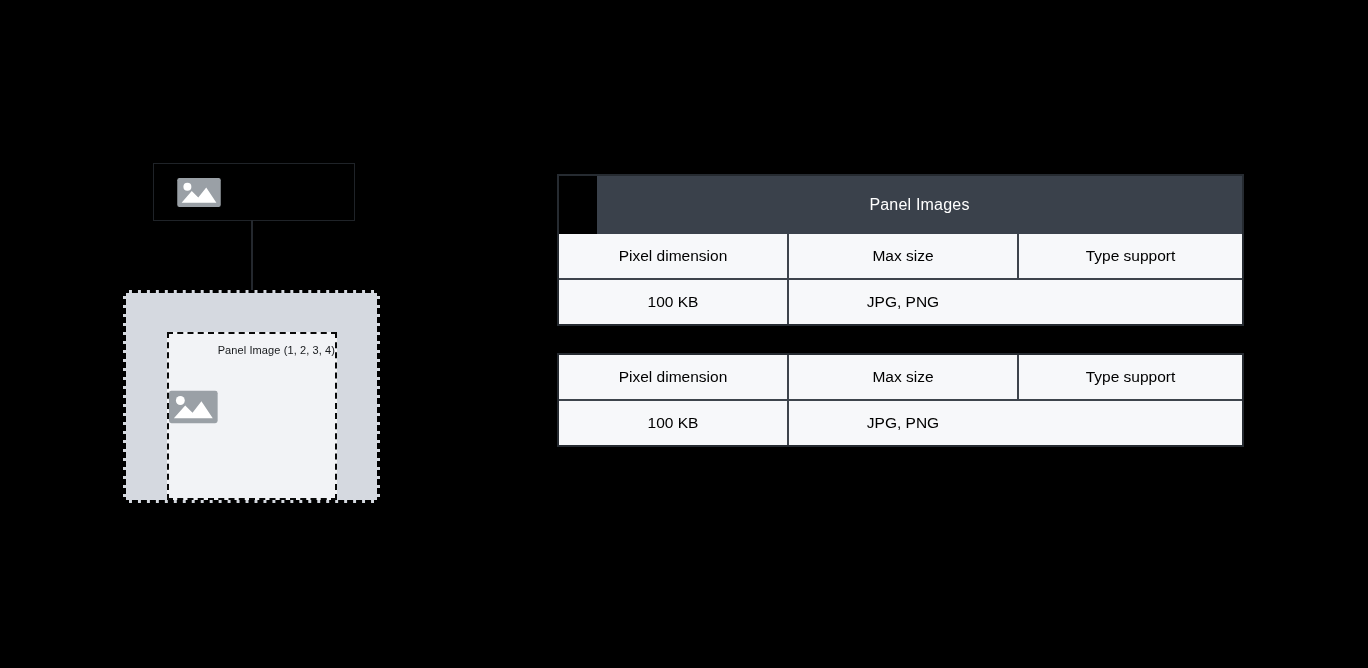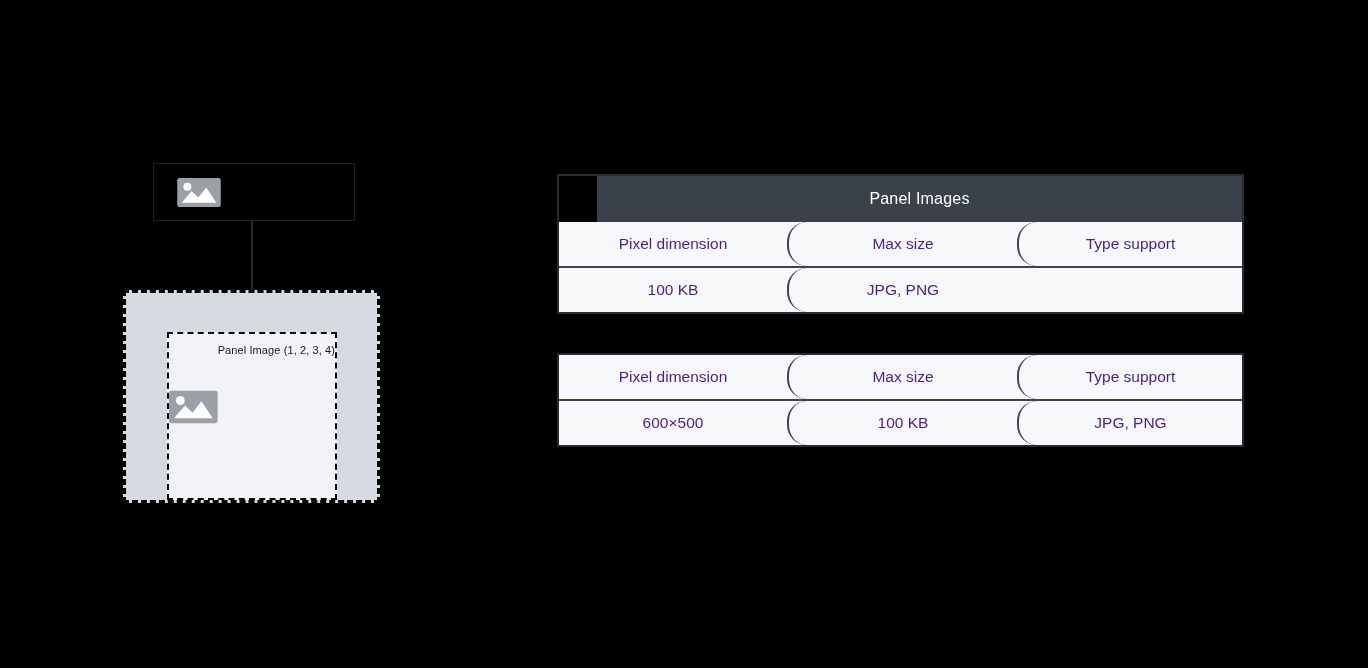--- a/index.html
+++ b/index.html
@@ -66,21 +66,21 @@
     position: absolute;
     left: 557px;
     width: 687px;
     box-sizing: border-box;
     border: 2px solid #262b31;
   }
   .spec-table.t1 { top: 174px; }
   .spec-table.t2 { top: 353px; }
 
   .tbl-title {
-    height: 46px;
+    height: 58px;
     background: #3a414b;
     color: #ffffff;
     font-size: 16px;
     letter-spacing: 0.2px;
     display: flex;
     align-items: center;
     justify-content: center;
     margin-left: 38px;
   }
   .tbl-row {
@@ -88,22 +88,21 @@
     grid-template-columns: 228px 230px 1fr;
     background: #f7f8fa;
   }
   .tbl-row.cols { border-bottom: 2px solid #3e444c; }
   .tbl-cell {
     height: 44px;
     display: flex;
     align-items: center;
     justify-content: center;
     font-size: 15.5px;
-    color: #4c1d95;
-    border-radius: 20px;
+    color: #000000;
   }
   .tbl-cell + .tbl-cell { border-left: 2px solid #3e444c; }
 </style>
 </head>
 <body>
 
 <div class="canvas">
 
   <div class="src-box">
     <svg class="img-icon" width="44" height="29" viewBox="0 0 60 40">
@@ -143,19 +142,18 @@
     </div>
   </div>
 
   <div class="spec-table t2">
     <div class="tbl-row cols">
       <div class="tbl-cell">Pixel dimension</div>
       <div class="tbl-cell">Max size</div>
       <div class="tbl-cell">Type support</div>
     </div>
     <div class="tbl-row">
-      <div class="tbl-cell">600×500</div>
       <div class="tbl-cell">100 KB</div>
       <div class="tbl-cell">JPG, PNG</div>
     </div>
   </div>
 
 </div>
 
 </body></html>

